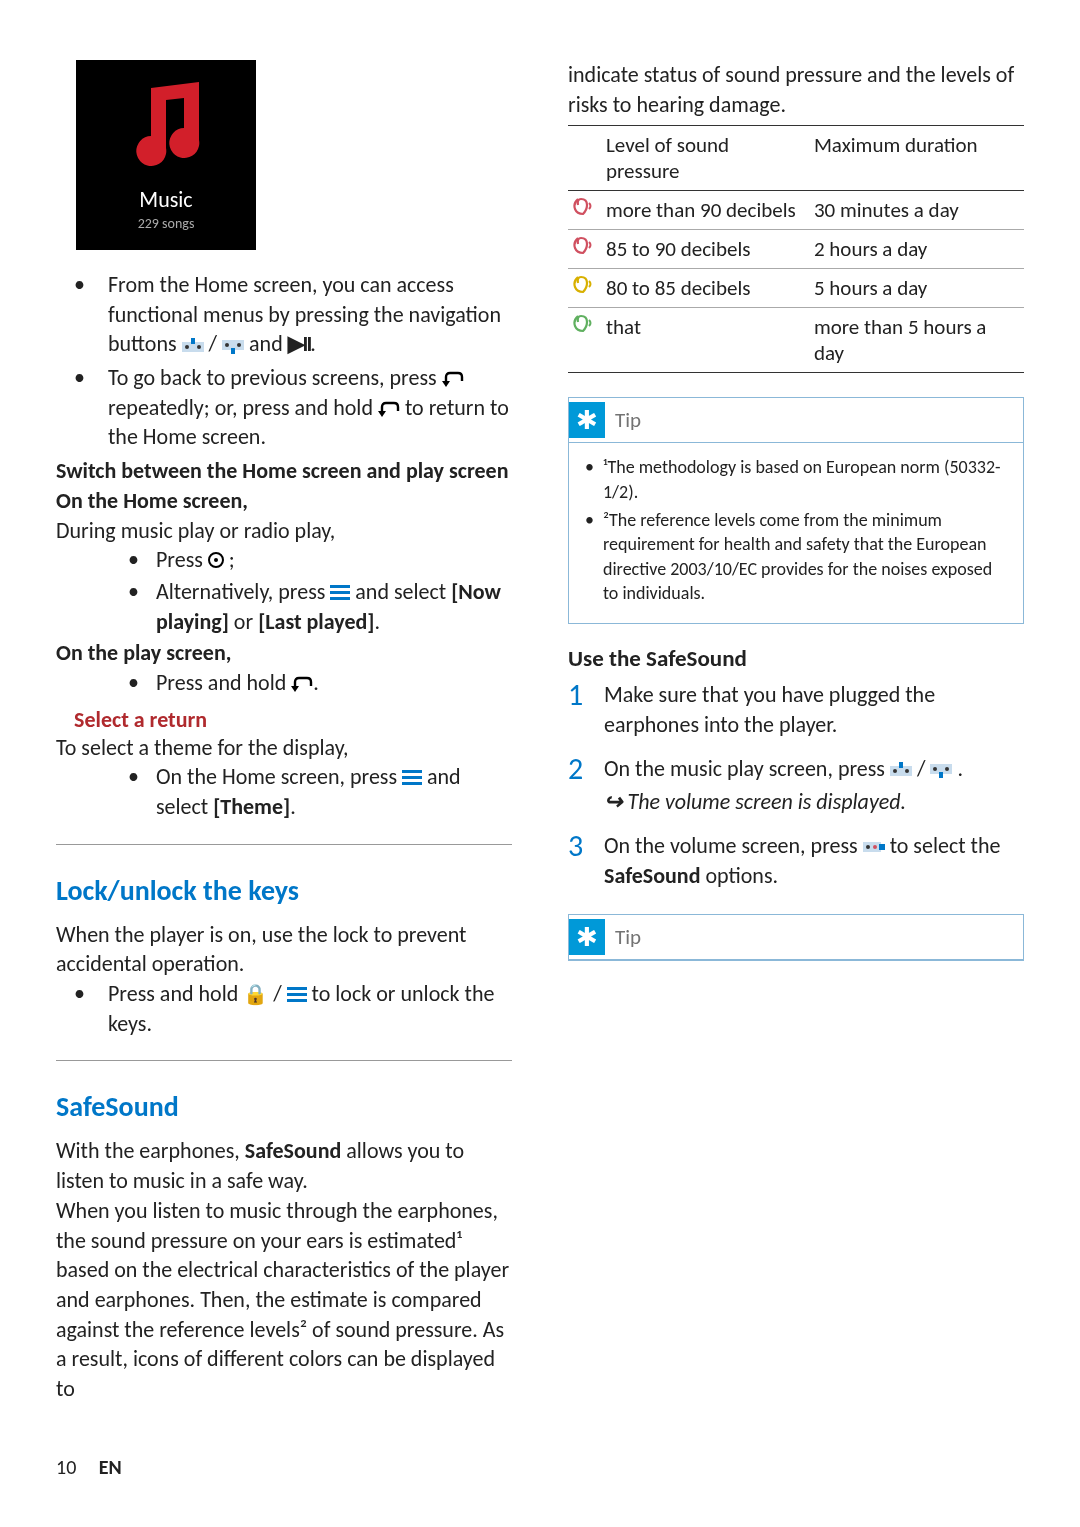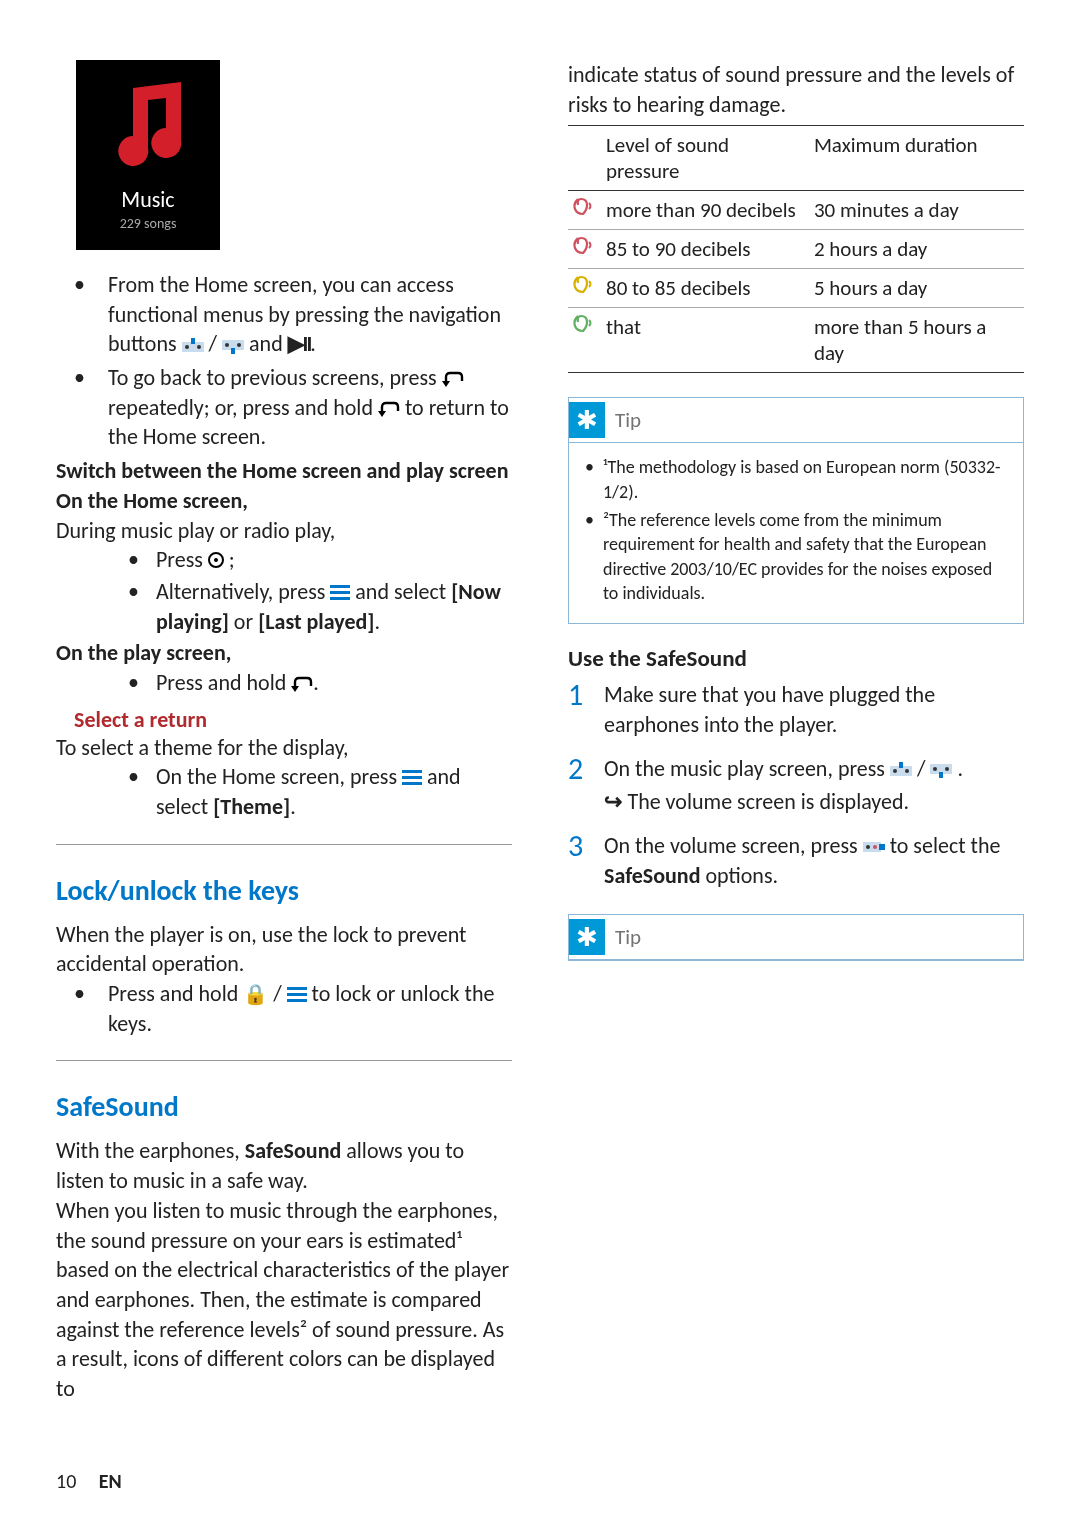--- a/index.html
+++ b/index.html
@@ -8,21 +8,21 @@
     height: 1527px;
     background: #fff;
     font-family: "Gill Sans", "Gill Sans MT", Calibri, sans-serif;
     color: #222;
     position: relative;
     padding: 60px 56px 50px 56px;
   }
   .columns { display: flex; gap: 56px; }
   .col { width: 456px; }
   .music-tile {
-    width: 144px; height: 190px;
+    width: 180px; height: 190px;
     background: #000;
     display: flex; flex-direction: column; align-items: center; justify-content: center;
     margin-bottom: 20px;
     margin-left: 20px;
   }
   .music-note { width: 90px; height: 90px; margin-bottom: 18px; }
   .music-label { color: #fff; font-size: 22px; font-weight: 400; }
   .music-sub { color: #aaa; font-size: 14px; margin-top: 2px; }
   ul.b1 { list-style: none; margin-left: 18px; }
   ul.b1 > li { position: relative; padding-left: 34px; margin-bottom: 4px; font-size: 22px; line-height: 1.35; }
@@ -57,23 +57,23 @@
   .tip-head { display:flex; align-items:center; gap:10px; border-bottom:1px solid #8bb8d8; padding:4px 0 4px 0;}
   .tip-star { width:36px; height:36px; background:#0099d8; display:flex; align-items:center; justify-content:center; color:#fff; font-size:26px;}
   .tip-label { font-size:21px; color:#737373;}
   .tip-body { padding:12px 16px 14px 16px;}
   .tip-body ul { list-style:none;}
   .tip-body li { position:relative; padding-left:18px; line-height:1.35; margin-bottom:4px;}
   .tip-body li::before { content:"•"; position:absolute; left:0;}
   ol.steps { list-style:none; margin-top:6px;}
   ol.steps > li { display:flex; gap:14px; margin-bottom:14px; font-size:22px; line-height:1.35;}
   ol.steps .num { color:#0077c8; font-size:30px; font-weight:400; min-width:22px; line-height:1;}
-  ol.steps .step-sub { display:block; margin-top:4px;}
+  ol.steps .step-sub { display:block; margin-top:4px;font-style:italic;}
   ol.steps .step-sub::before { content:"↪ "; font-weight:bold;}
-  .footer { position:absolute; bottom:34px; left:56px; font-size:20px;}
+  .footer { position:absolute; bottom:48px; left:56px; font-size:20px;}
   .footer .pg { margin-right:18px;}
   .footer .en { font-weight:600;}
 </style>
 </head>
 <body>
 
 <svg width="0" height="0" style="position:absolute">
   <defs>
     <g id="dpad-up">
       <rect x="0" y="4" width="22" height="10" fill="#c8dced"></rect>

